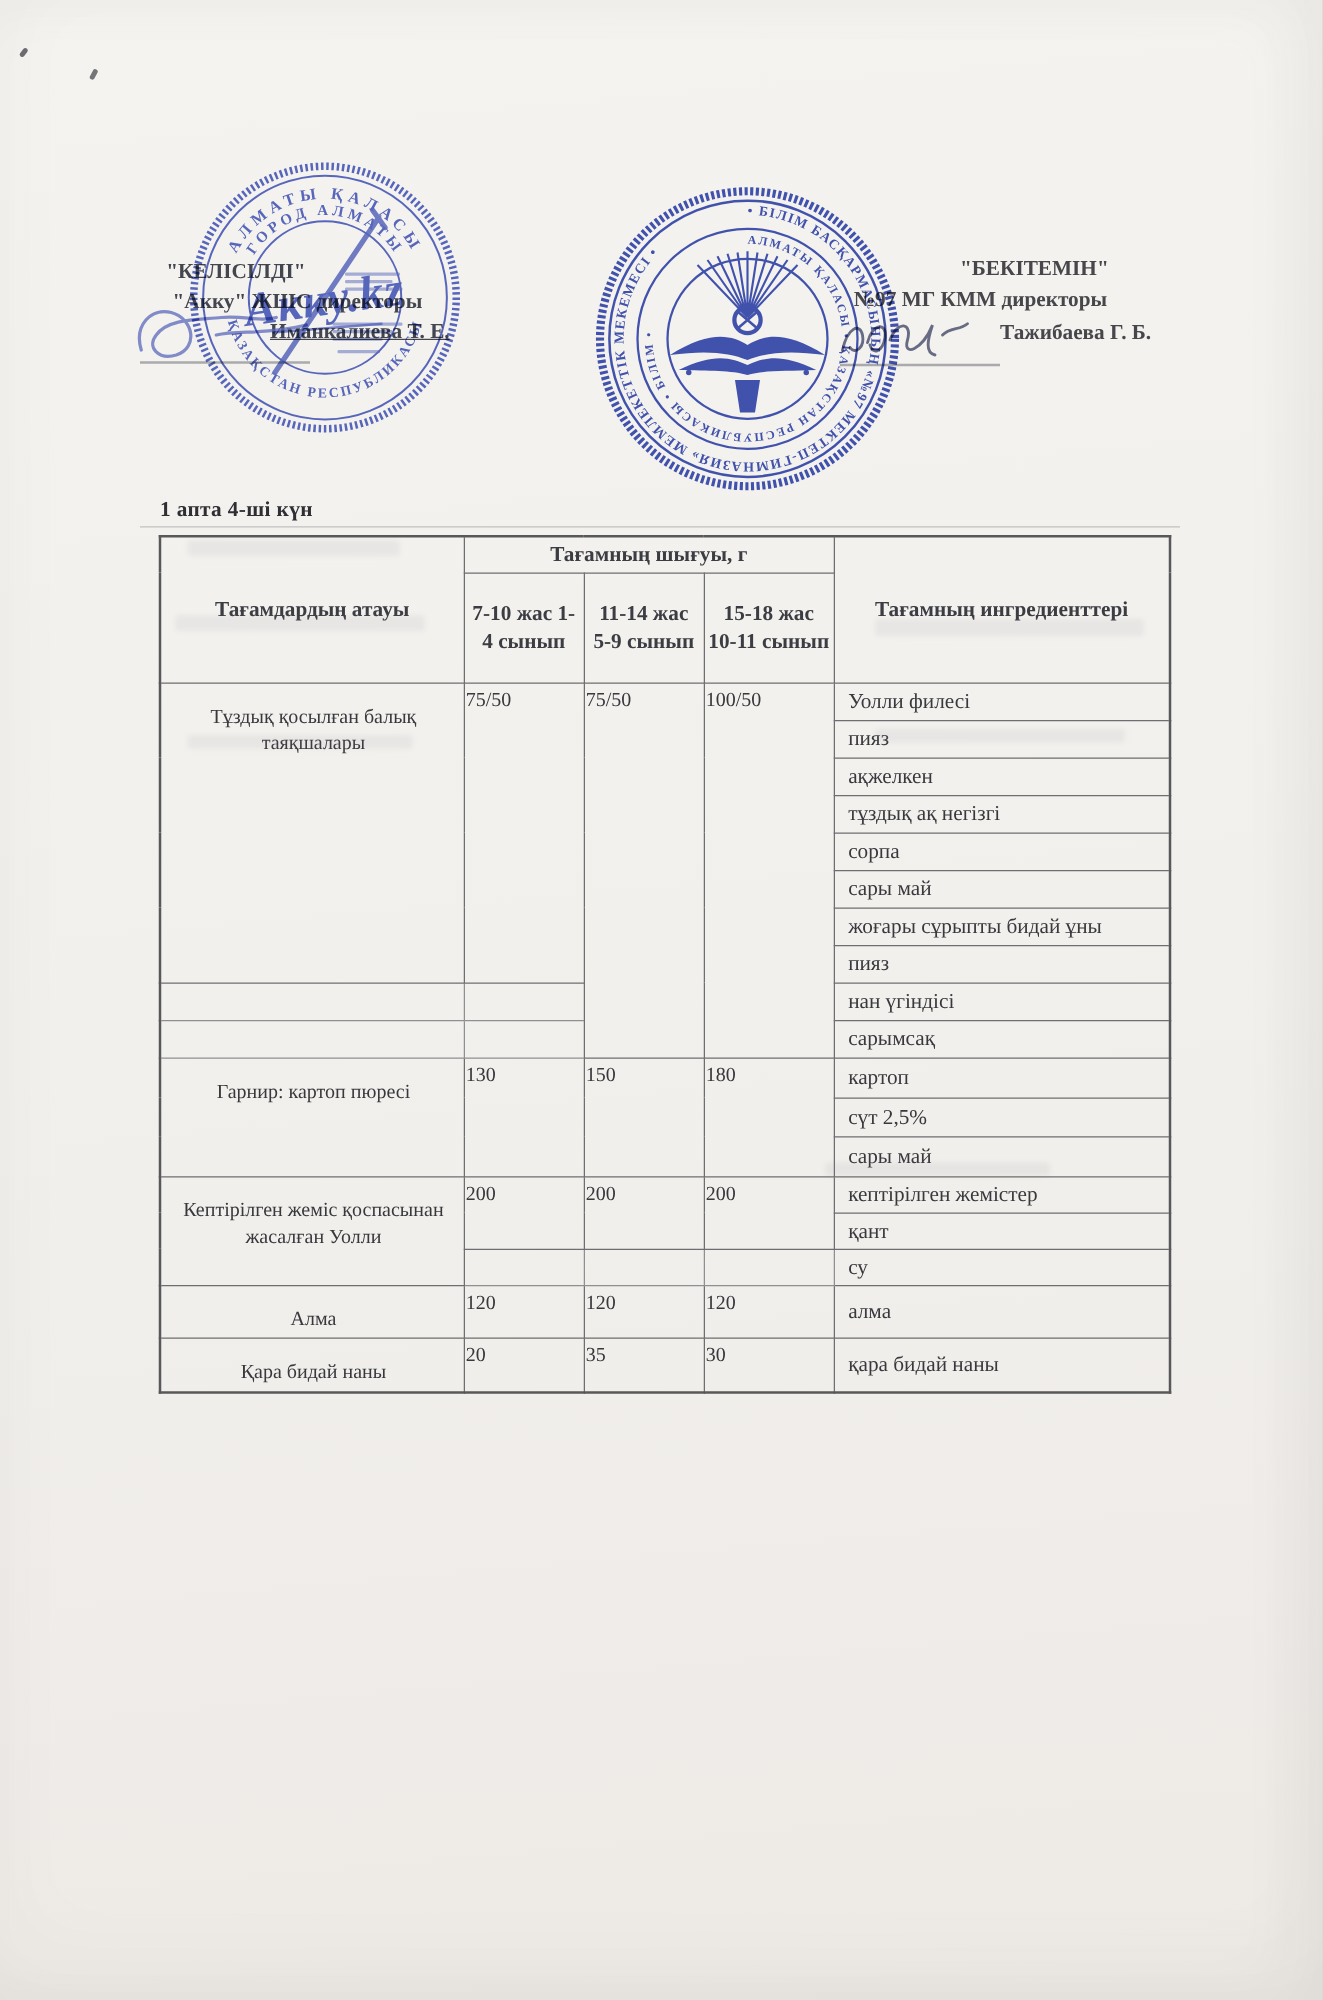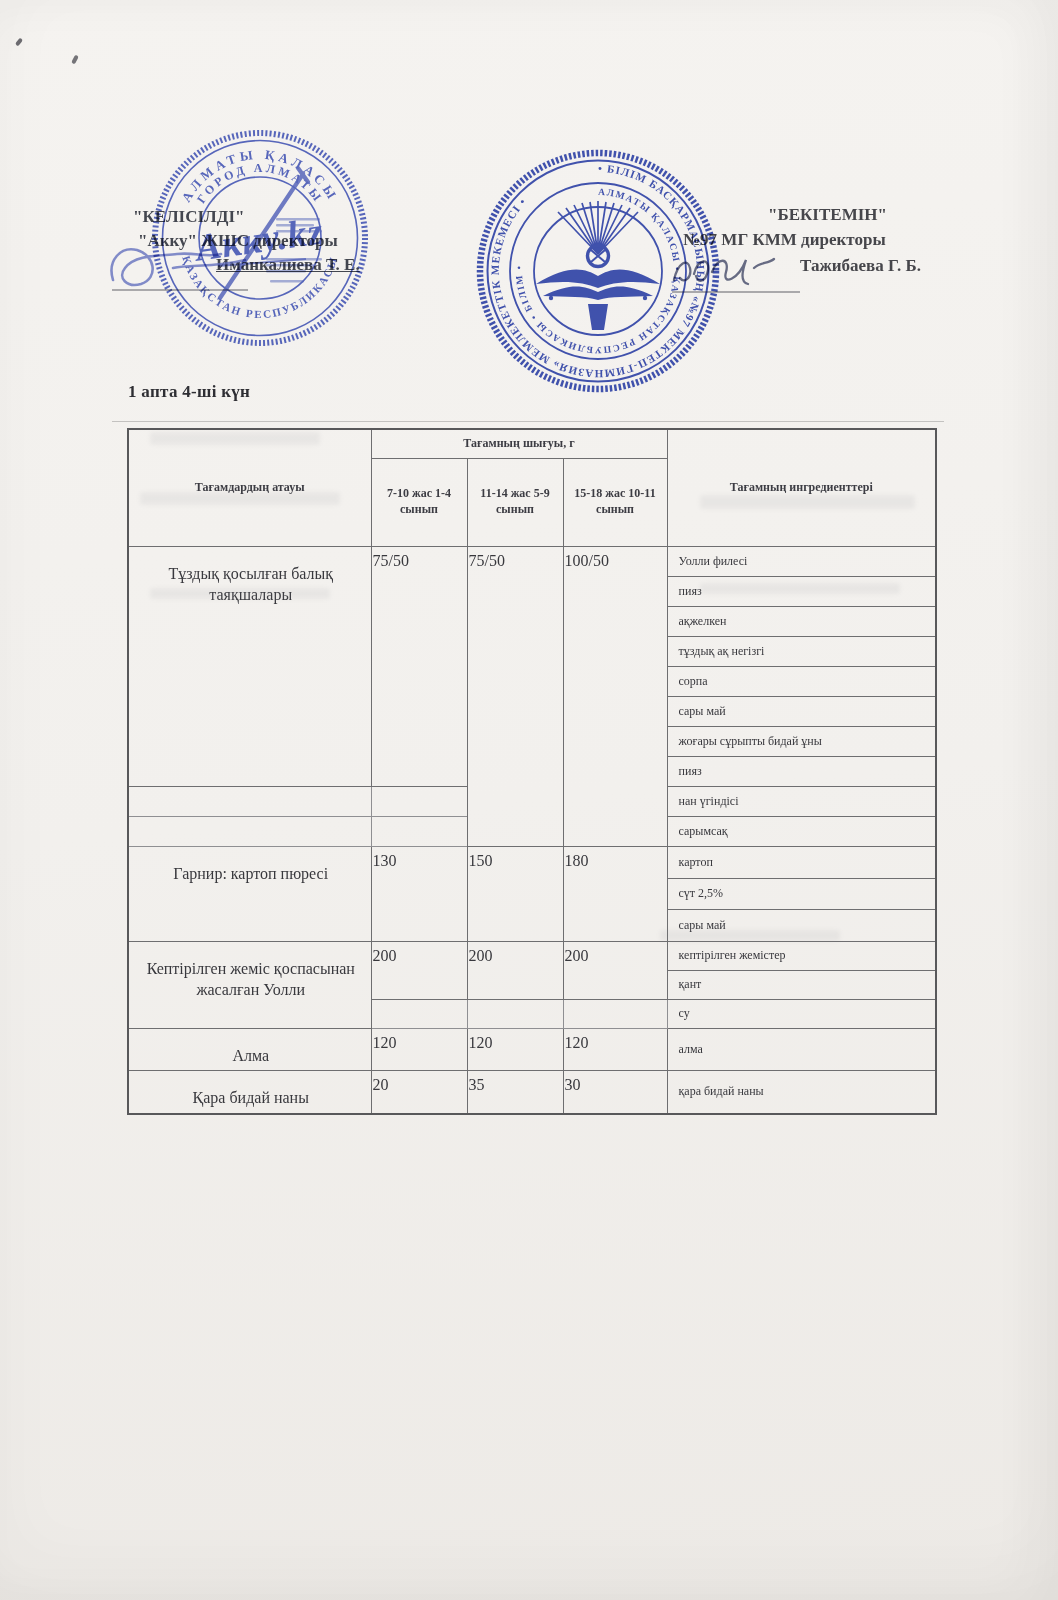--- a/index.html
+++ b/index.html
@@ -7,37 +7,37 @@
     position:relative;width:1058px;height:1600px;overflow:hidden;
     background:linear-gradient(175deg,#f5f3f0 0%,#f2f0ed 50%,#edeae6 100%);
     box-shadow:inset -24px 0 50px rgba(60,55,50,.04), inset 0 -30px 70px rgba(60,55,50,.03);
     font-family:"Liberation Serif", serif;color:#3a3a40;
   }
   .abs{position:absolute;}
   .speck{position:absolute;width:4px;height:8px;border-radius:2px;background:#4a4a50;opacity:.8;}
   .appr{position:absolute;font-weight:bold;font-size:17px;white-space:nowrap;}
   .appr.left-ink{color:#43464f;}
   .appr.right-ink{color:#46464b;}
-  .week{position:absolute;left:128px;top:382px;font-weight:bold;font-size:17px;color:#2e2e33;letter-spacing:.3px;}
+  .week{position:absolute;left:128px;top:398px;font-weight:bold;font-size:17px;color:#2e2e33;letter-spacing:.3px;}
   .stamp{position:absolute;mix-blend-mode:multiply;opacity:.92;}
   .sigline{position:absolute;height:1.5px;background:#8a8a8e;opacity:.7;}
   .smudge{position:absolute;background:#7d7d85;opacity:.09;filter:blur(2px);border-radius:3px;}
   .preline{position:absolute;height:1px;background:#6a6a6a;opacity:.35;}
 
   table.menu{
     position:absolute;left:127px;top:428px;width:808px;
     border-collapse:collapse;table-layout:fixed;
     font-size:16px;color:#38383d;
   }
   table.menu{border:2px solid #58585a;}
   .menu th,.menu td{border:1px solid #6e6e70;}
-  .menu th{font-weight:bold;text-align:center;vertical-align:middle;line-height:1.3;padding:2px 3px;color:#3c3c43;font-size:12px;}
+  .menu th{font-weight:bold;text-align:center;vertical-align:middle;line-height:1.3;padding:2px 3px;color:#3c3c43;font-size:17px;}
   .menu td.dish{vertical-align:top;text-align:center;padding:16px 6px 4px 8px;line-height:1.35;font-size:16px;}
   .menu td.val{vertical-align:top;text-align:left;padding-top:5px;font-size:16px;}
-  .menu td.ing{text-align:left;vertical-align:middle;padding:2px 8px 2px 11px;font-size:12px;}
+  .menu td.ing{text-align:left;vertical-align:middle;padding:2px 8px 2px 11px;font-size:17px;}
   .menu td.sub{border-color:#8f8f92;}
 
   svg text{font-family:"Liberation Serif", serif;}
   .lstamp-stroke{stroke:#4c5ec2;fill:none;}
   .lstamp-fill{fill:#4c5ec2;}
   .cstamp-stroke{stroke:#3347b2;fill:none;}
   .cstamp-fill{fill:#3347b2;}
 </style>
 </head>
 <body>

